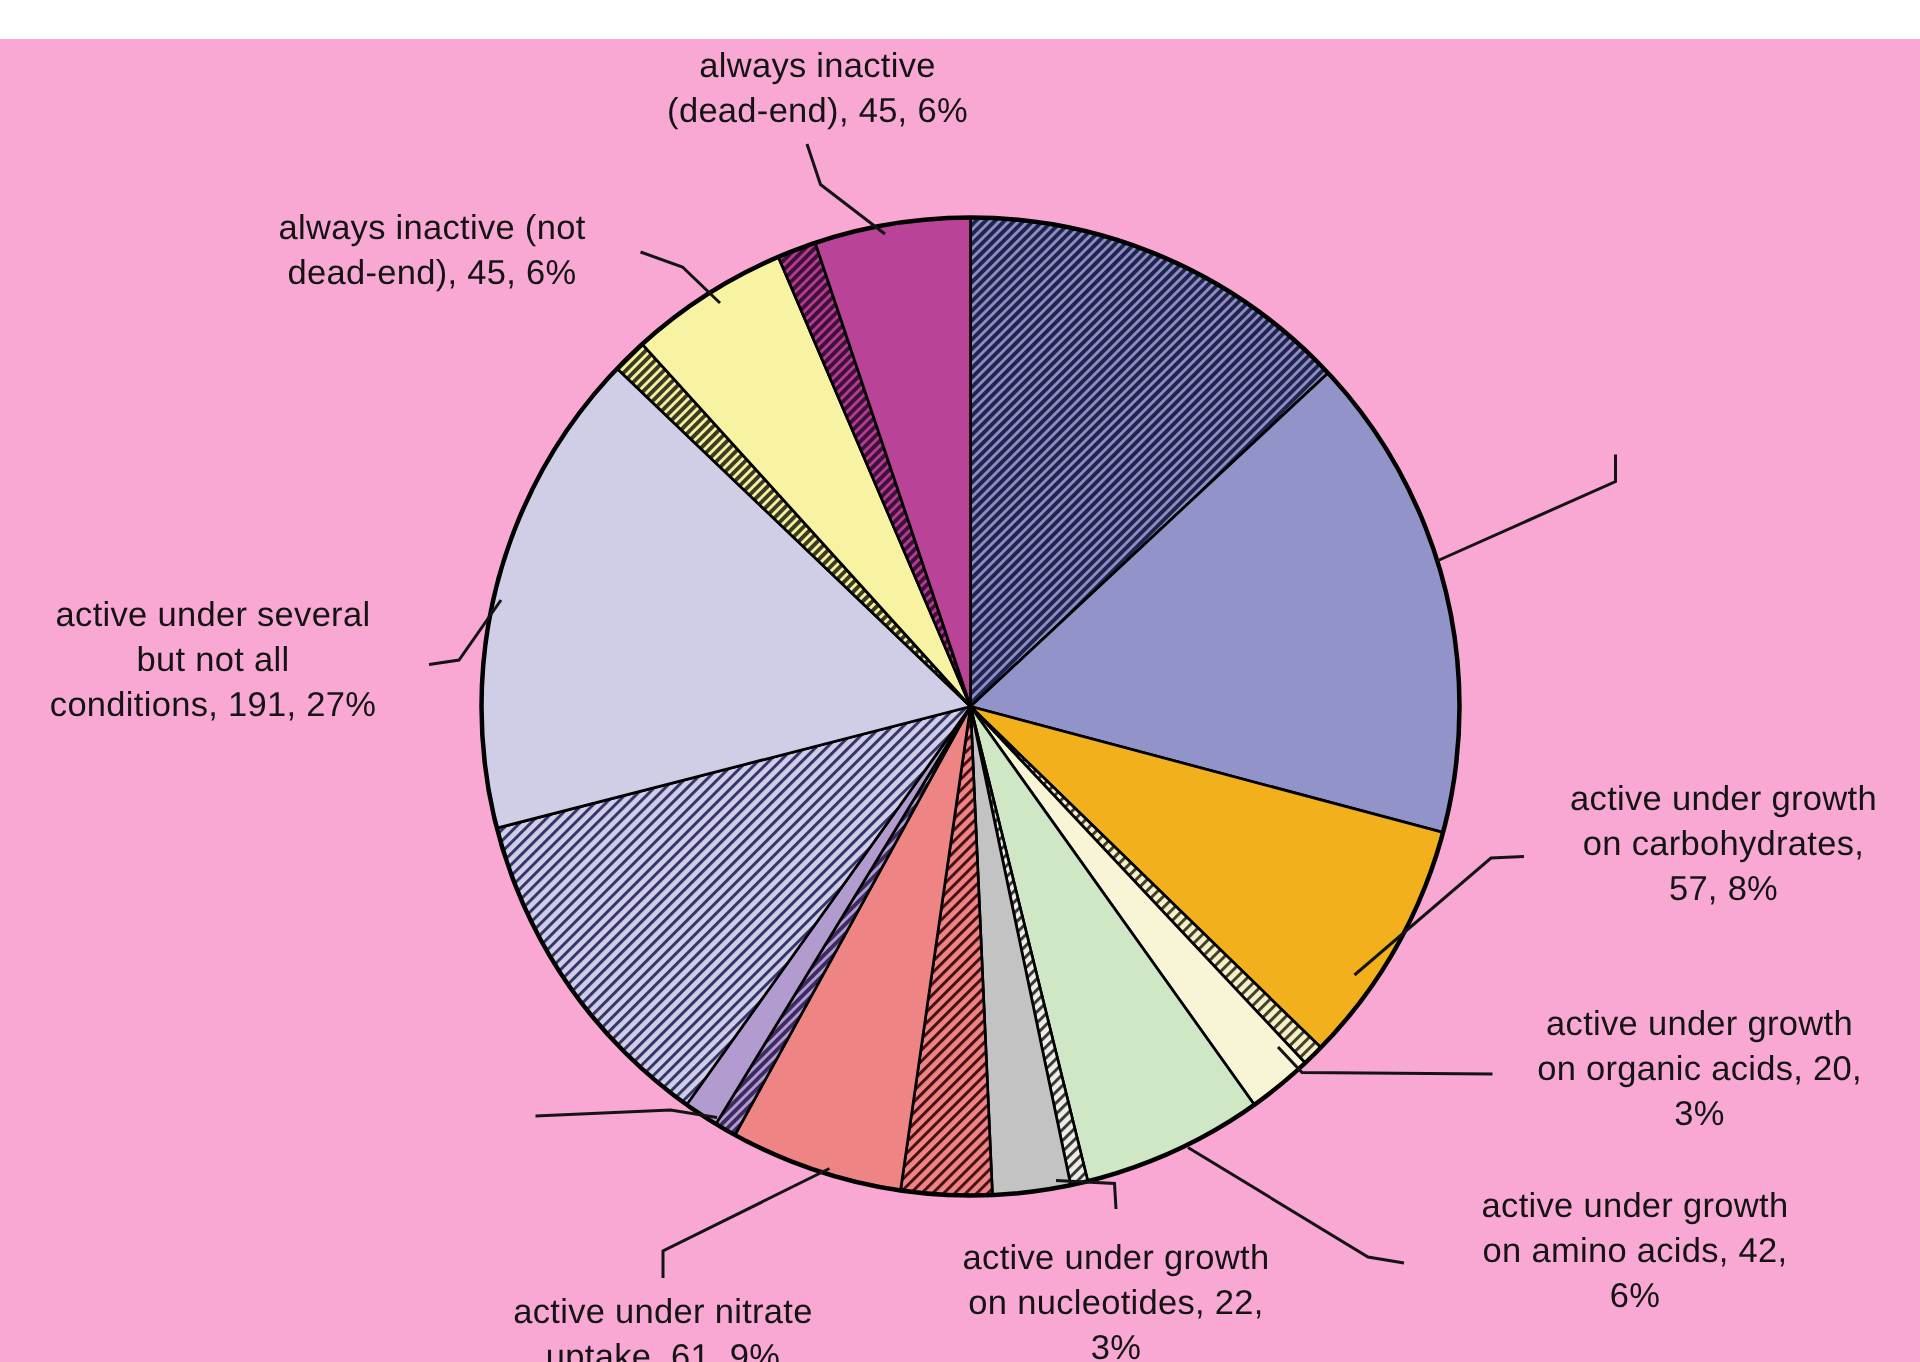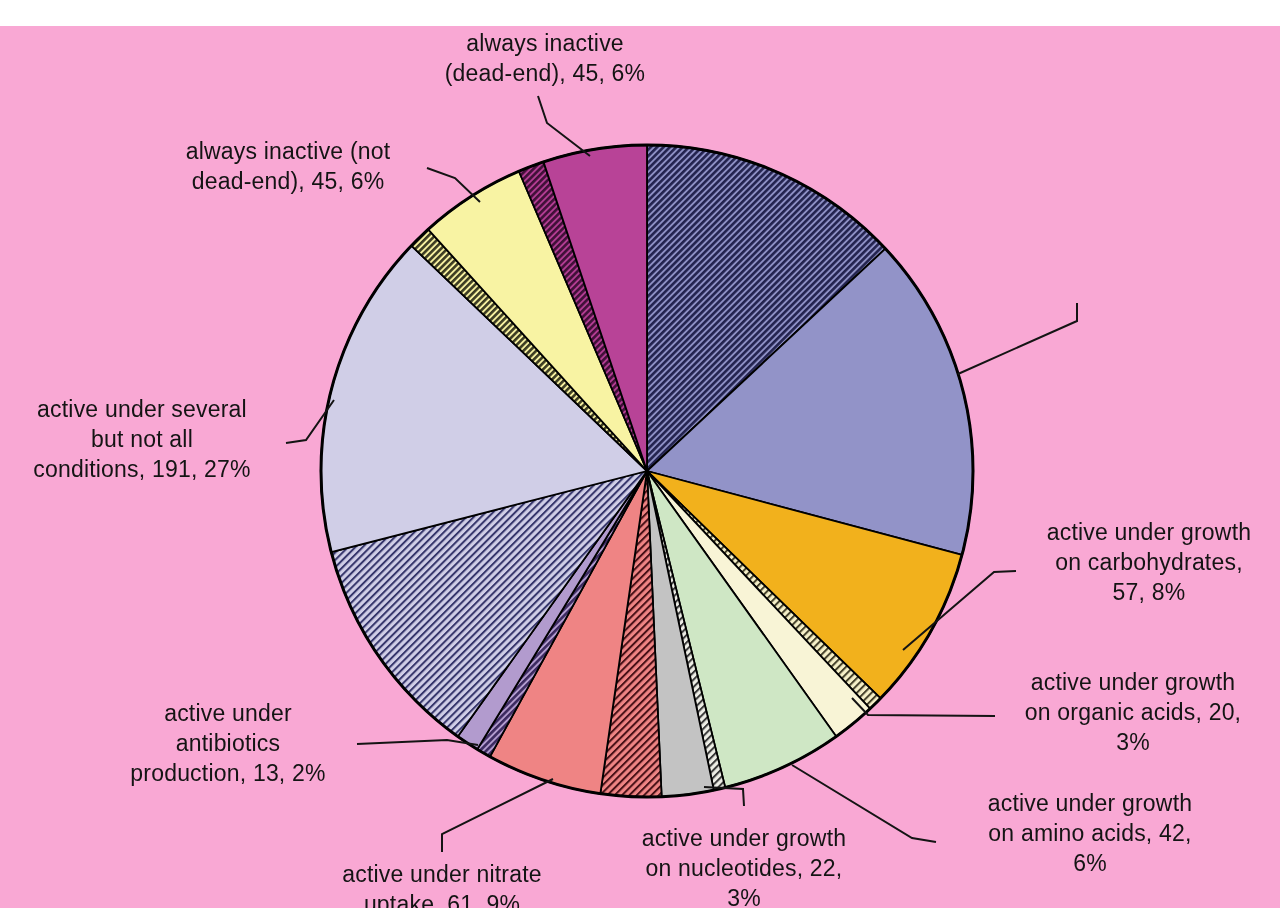--- a/index.html
+++ b/index.html
@@ -101,23 +101,20 @@
       <polyline points="1077,277 1077,295 958,348" fill="none" stroke="#141414" stroke-width="2"></polyline>
     </svg>
 
   <div class="slice-label" style="left: 395px; top: 2px; width: 300px;">always inactive
 (dead-end), 45, 6%</div>
   <div class="slice-label" style="left: 133px; top: 110px; width: 310px;">always inactive (not
 dead-end), 45, 6%</div>
   <div class="slice-label" style="left: -4px; top: 368px; width: 292px;">active under several
 but not all
 conditions, 191, 27%</div>
-  <div class="slice-label" style="left: 103px; top: 672px; width: 250px;">active under
-antibiotics
-production, 13, 2%</div>
   <div class="slice-label" style="left: 297px; top: 833px; width: 290px;">active under nitrate
 uptake, 61, 9%</div>
   <div class="slice-label" style="left: 609px; top: 797px; width: 270px;">active under growth
 on nucleotides, 22,
 3%</div>
   <div class="slice-label" style="left: 935px; top: 762px; width: 310px;">active under growth
 on amino acids, 42,
 6%</div>
   <div class="slice-label" style="left: 987px; top: 641px; width: 292px;">active under growth
 on organic acids, 20,

